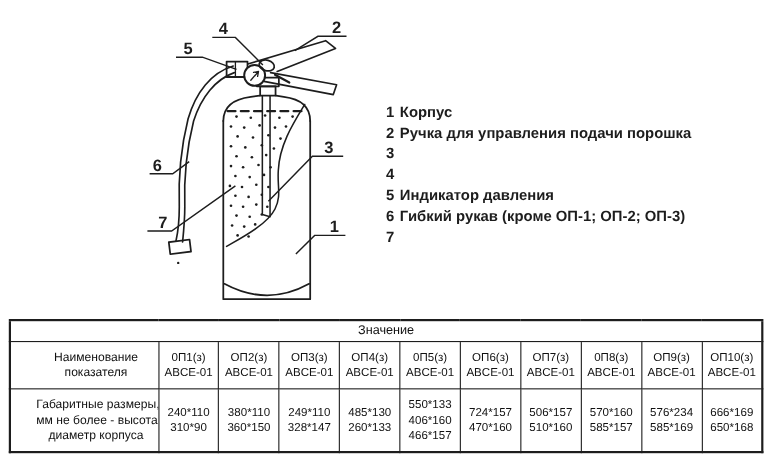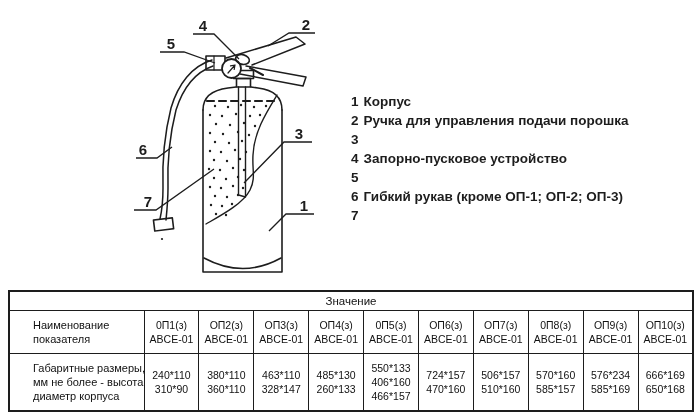--- a/index.html
+++ b/index.html
@@ -14,21 +14,21 @@
   .legend-num{margin-right:5px;}
   
   .tblwrap{position:absolute;left:8px;top:290px;width:684px;}
   table.spec{border-collapse:collapse;table-layout:fixed;width:684px;
              font-size:10.5px;font-weight:normal;color:#111;border-radius:11px;}
   table.spec td{border:1px solid #1d1d1d;text-align:center;vertical-align:middle;padding:1px 2px;
                 overflow:hidden;}
   table.spec tr.r-value td{height:16px;font-size:11.5px;}
   table.spec tr.r-head td{height:40px;line-height:14.5px;}
   table.spec tr.r-data td{height:54px;line-height:14px;}
-  table.spec td.lcol{text-align:left;padding-left:23px;line-height:15px;font-size:11px;}
+  table.spec td.lcol{text-align:center;padding-left:23px;line-height:15px;font-size:11px;}
   table.spec{border:2px solid #1d1d1d;}
   table.spec td.topcell{border-top:2px solid #1d1d1d;}
   .cellline{white-space:nowrap;}
 </style>
 </head>
 <body>
 
 <div id="page">
 
   <svg id="fig" viewBox="0 0 700 290" xmlns="http://www.w3.org/2000/svg">
@@ -140,24 +140,24 @@
       </div>
       <div class="legend-item">
         <span class="legend-num">2</span>
         <span class="legend-label">Ручка для управления подачи порошка</span>
       </div>
       <div class="legend-item">
         <span class="legend-num">3</span>
       </div>
       <div class="legend-item">
         <span class="legend-num">4</span>
-        <span class="legend-label">Запорно-пусковое устройство</span>
       </div>
       <div class="legend-item">
         <span class="legend-num">5</span>
+        <span class="legend-label">Индикатор давления</span>
       </div>
       <div class="legend-item">
         <span class="legend-num">6</span>
         <span class="legend-label">Гибкий рукав (кроме ОП-1; ОП-2; ОП-3)</span>
       </div>
       <div class="legend-item">
         <span class="legend-num">7</span>
       </div>
     </div>
 
@@ -222,24 +222,24 @@
               <div class="cellline">Габаритные размеры,</div>
               <div class="cellline">мм не более - высота -</div>
               <div class="cellline">диаметр корпуса</div>
             </td>
             <td>
               <div class="cellline">240*110</div>
               <div class="cellline">310*90</div>
             </td>
             <td>
               <div class="cellline">380*110</div>
-              <div class="cellline">360*110</div>
-            </td>
-            <td>
-              <div class="cellline">463*110</div>
+              <div class="cellline">360*150</div>
+            </td>
+            <td>
+              <div class="cellline">249*110</div>
               <div class="cellline">328*147</div>
             </td>
             <td>
               <div class="cellline">485*130</div>
               <div class="cellline">260*133</div>
             </td>
             <td>
               <div class="cellline">550*133</div>
               <div class="cellline">406*160</div>
               <div class="cellline">466*157</div>

